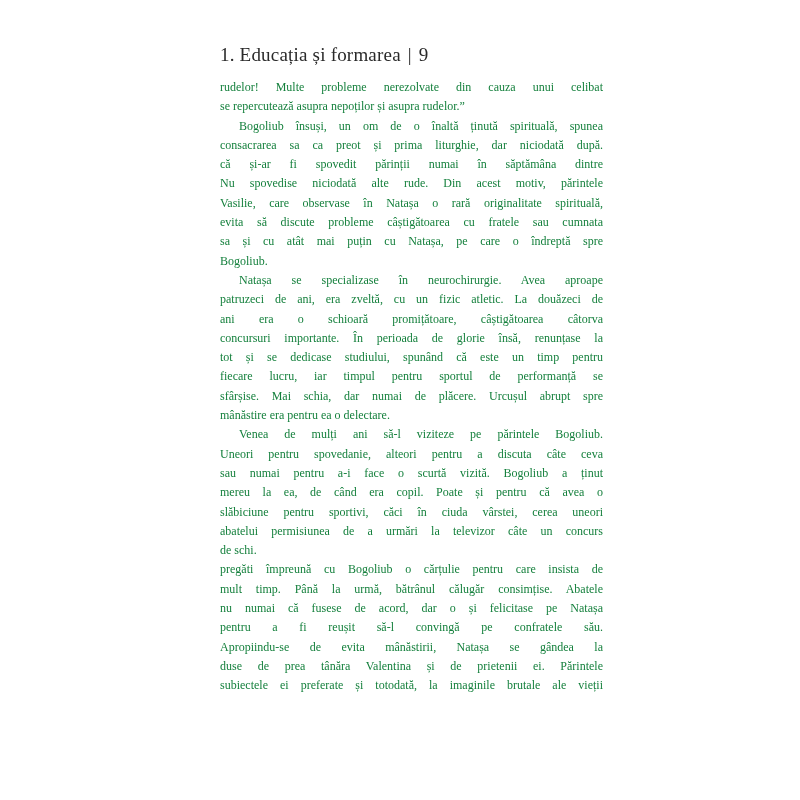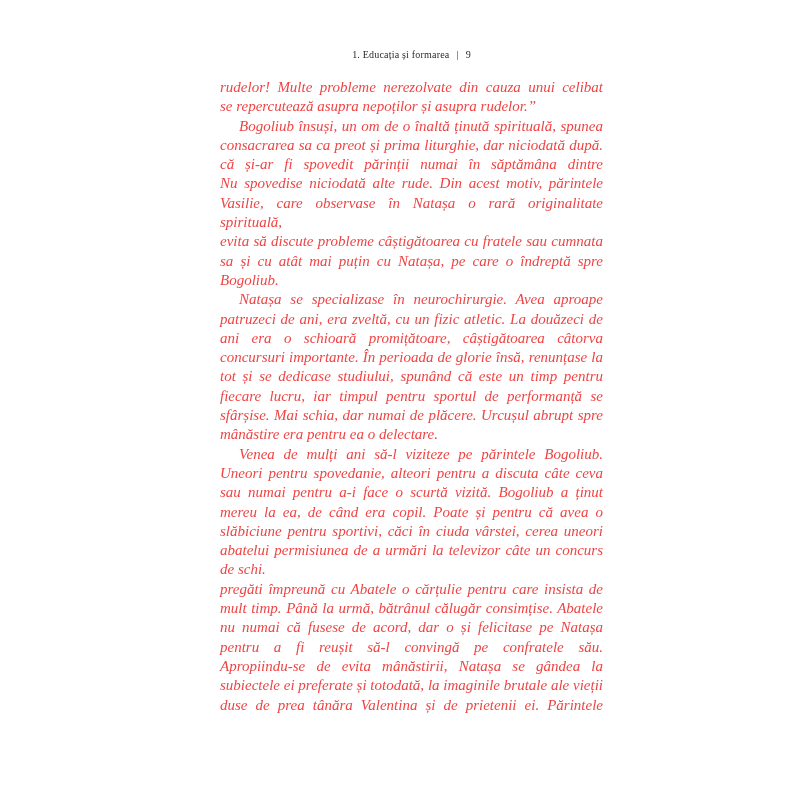--- a/index.html
+++ b/index.html
@@ -14,40 +14,39 @@
     background: #ffffff;
     overflow: hidden;
     font-family: "Liberation Serif", "DejaVu Serif", serif;
     color: #1f1f1f;
   }
   .running-header {
     position: absolute;
     left: 220px;
     top: 47px;
     width: 383px;
-    text-align: center;
-    font-size: 10px;
+    text-align: left;
+    font-size: 19px;
     line-height: 16px;
     color: #2a2a2a;
     letter-spacing: 0.2px;
     white-space: nowrap;
     font-family: Liberation Serif, serif;
   }
   .running-header .sep {
     margin: 0 7px;
     color: #2a2a2a;
   }
   .text-block {
     position: absolute;
     left: 220px;
     top: 78px;
     width: 383px;
-    font-size: 15px;
-    color: #ef4444;
-    font-style: italic;
+    font-size: 12px;
+    color: #15803d;
   }
   .paragraph {
     margin: 0;
     padding: 0;
   }
   .line {
     line-height: 19.3px;
     white-space: normal;
     text-align: justify; 
   }
@@ -94,22 +93,22 @@
       <div class="paragraph">
         <div class="line j indent">Venea de mulți ani să-l viziteze pe părintele Bogoliub.</div>
         <div class="line j">Uneori pentru spovedanie, alteori pentru a discuta câte ceva</div>
         <div class="line j">sau numai pentru a-i face o scurtă vizită. Bogoliub a ținut</div>
         <div class="line j">mereu la ea, de când era copil. Poate și pentru că avea o</div>
         <div class="line j">slăbiciune pentru sportivi, căci în ciuda vârstei, cerea uneori</div>
         <div class="line j">abatelui permisiunea de a urmări la televizor câte un concurs</div>
         <div class="line">de schi.</div>
       </div>
       <div class="paragraph">
-        <div class="line j">pregăti împreună cu Abatele o cărțulie pentru care insista de</div>
+        <div class="line j">pregăti împreună cu Bogoliub o cărțulie pentru care insista de</div>
         <div class="line j">mult timp. Până la urmă, bătrânul călugăr consimțise. Abatele</div>
         <div class="line j">nu numai că fusese de acord, dar o și felicitase pe Natașa</div>
         <div class="line j">pentru a fi reușit să-l convingă pe confratele său.</div>
         <div class="line j">Apropiindu-se de evita mânăstirii, Natașa se gândea la</div>
+        <div class="line j">duse de prea tânăra Valentina și de prietenii ei. Părintele</div>
         <div class="line j">subiectele ei preferate și totodată, la imaginile brutale ale vieții</div>
-        <div class="line j">duse de prea tânăra Valentina și de prietenii ei. Părintele</div>
       </div>
     </div>
 </div>
 
 </body></html>

